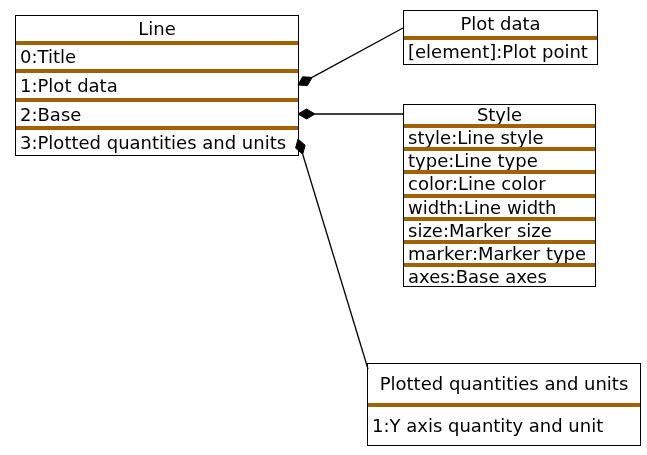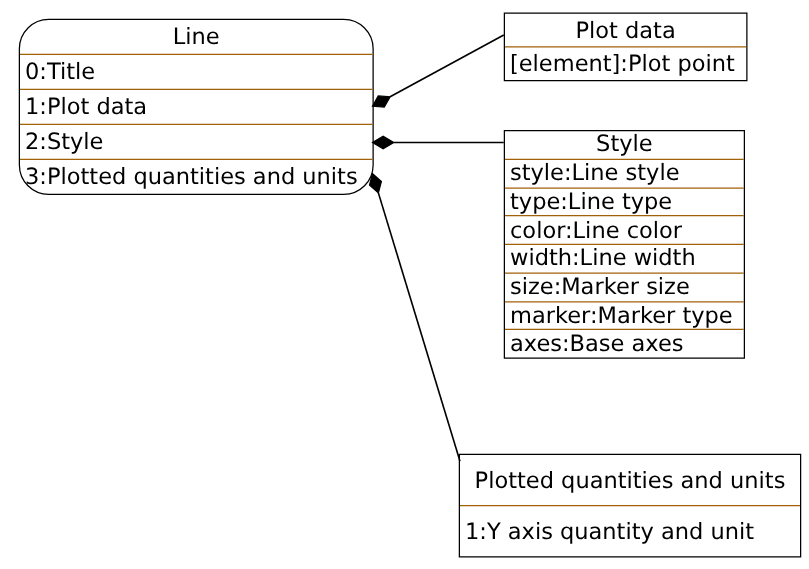--- a/index.html
+++ b/index.html
@@ -33,23 +33,23 @@
     overflow: hidden;
     padding: 0 2px;
   }
   .box-row {
     flex: 1;
     display: flex;
     align-items: center;
     white-space: nowrap;
     overflow: hidden;
     padding: 0 1px 0 4px;
-    border-top: 1px solid #a16207;
+    border-top: 4px solid #a16207;
   }
-  #line-box     { left: 15px;  top: 15px;  width: 284px; height: 141px; border-radius: 24px; }
+  #line-box     { left: 15px;  top: 15px;  width: 284px; height: 141px; }
   #plotdata-box { left: 403px; top: 10px;  width: 195px; height: 55px;  }
   #style-box    { left: 403px; top: 104px; width: 193px; height: 183px; }
   #plotted-box  { left: 367px; top: 363px; width: 274px; height: 83px;  }
   #connector-layer {
     position: absolute;
     left: 0;
     top: 0;
     width: 647px;
     height: 455px;
     pointer-events: none;
@@ -64,21 +64,21 @@
     stroke-width: 1;
   }
 </style>
 </head>
 <body>
 
 <div class="class-box" id="line-box">
   <div class="box-title">Line</div>
   <div class="box-row">0:Title</div>
   <div class="box-row">1:Plot data</div>
-  <div class="box-row">2:Style</div>
+  <div class="box-row">2:Base</div>
   <div class="box-row">3:Plotted quantities and units</div>
 </div>
 
 <div class="class-box" id="plotdata-box">
   <div class="box-title">Plot data</div>
   <div class="box-row">[element]:Plot point</div>
 </div>
 
 <div class="class-box" id="style-box">
   <div class="box-title">Style</div>

